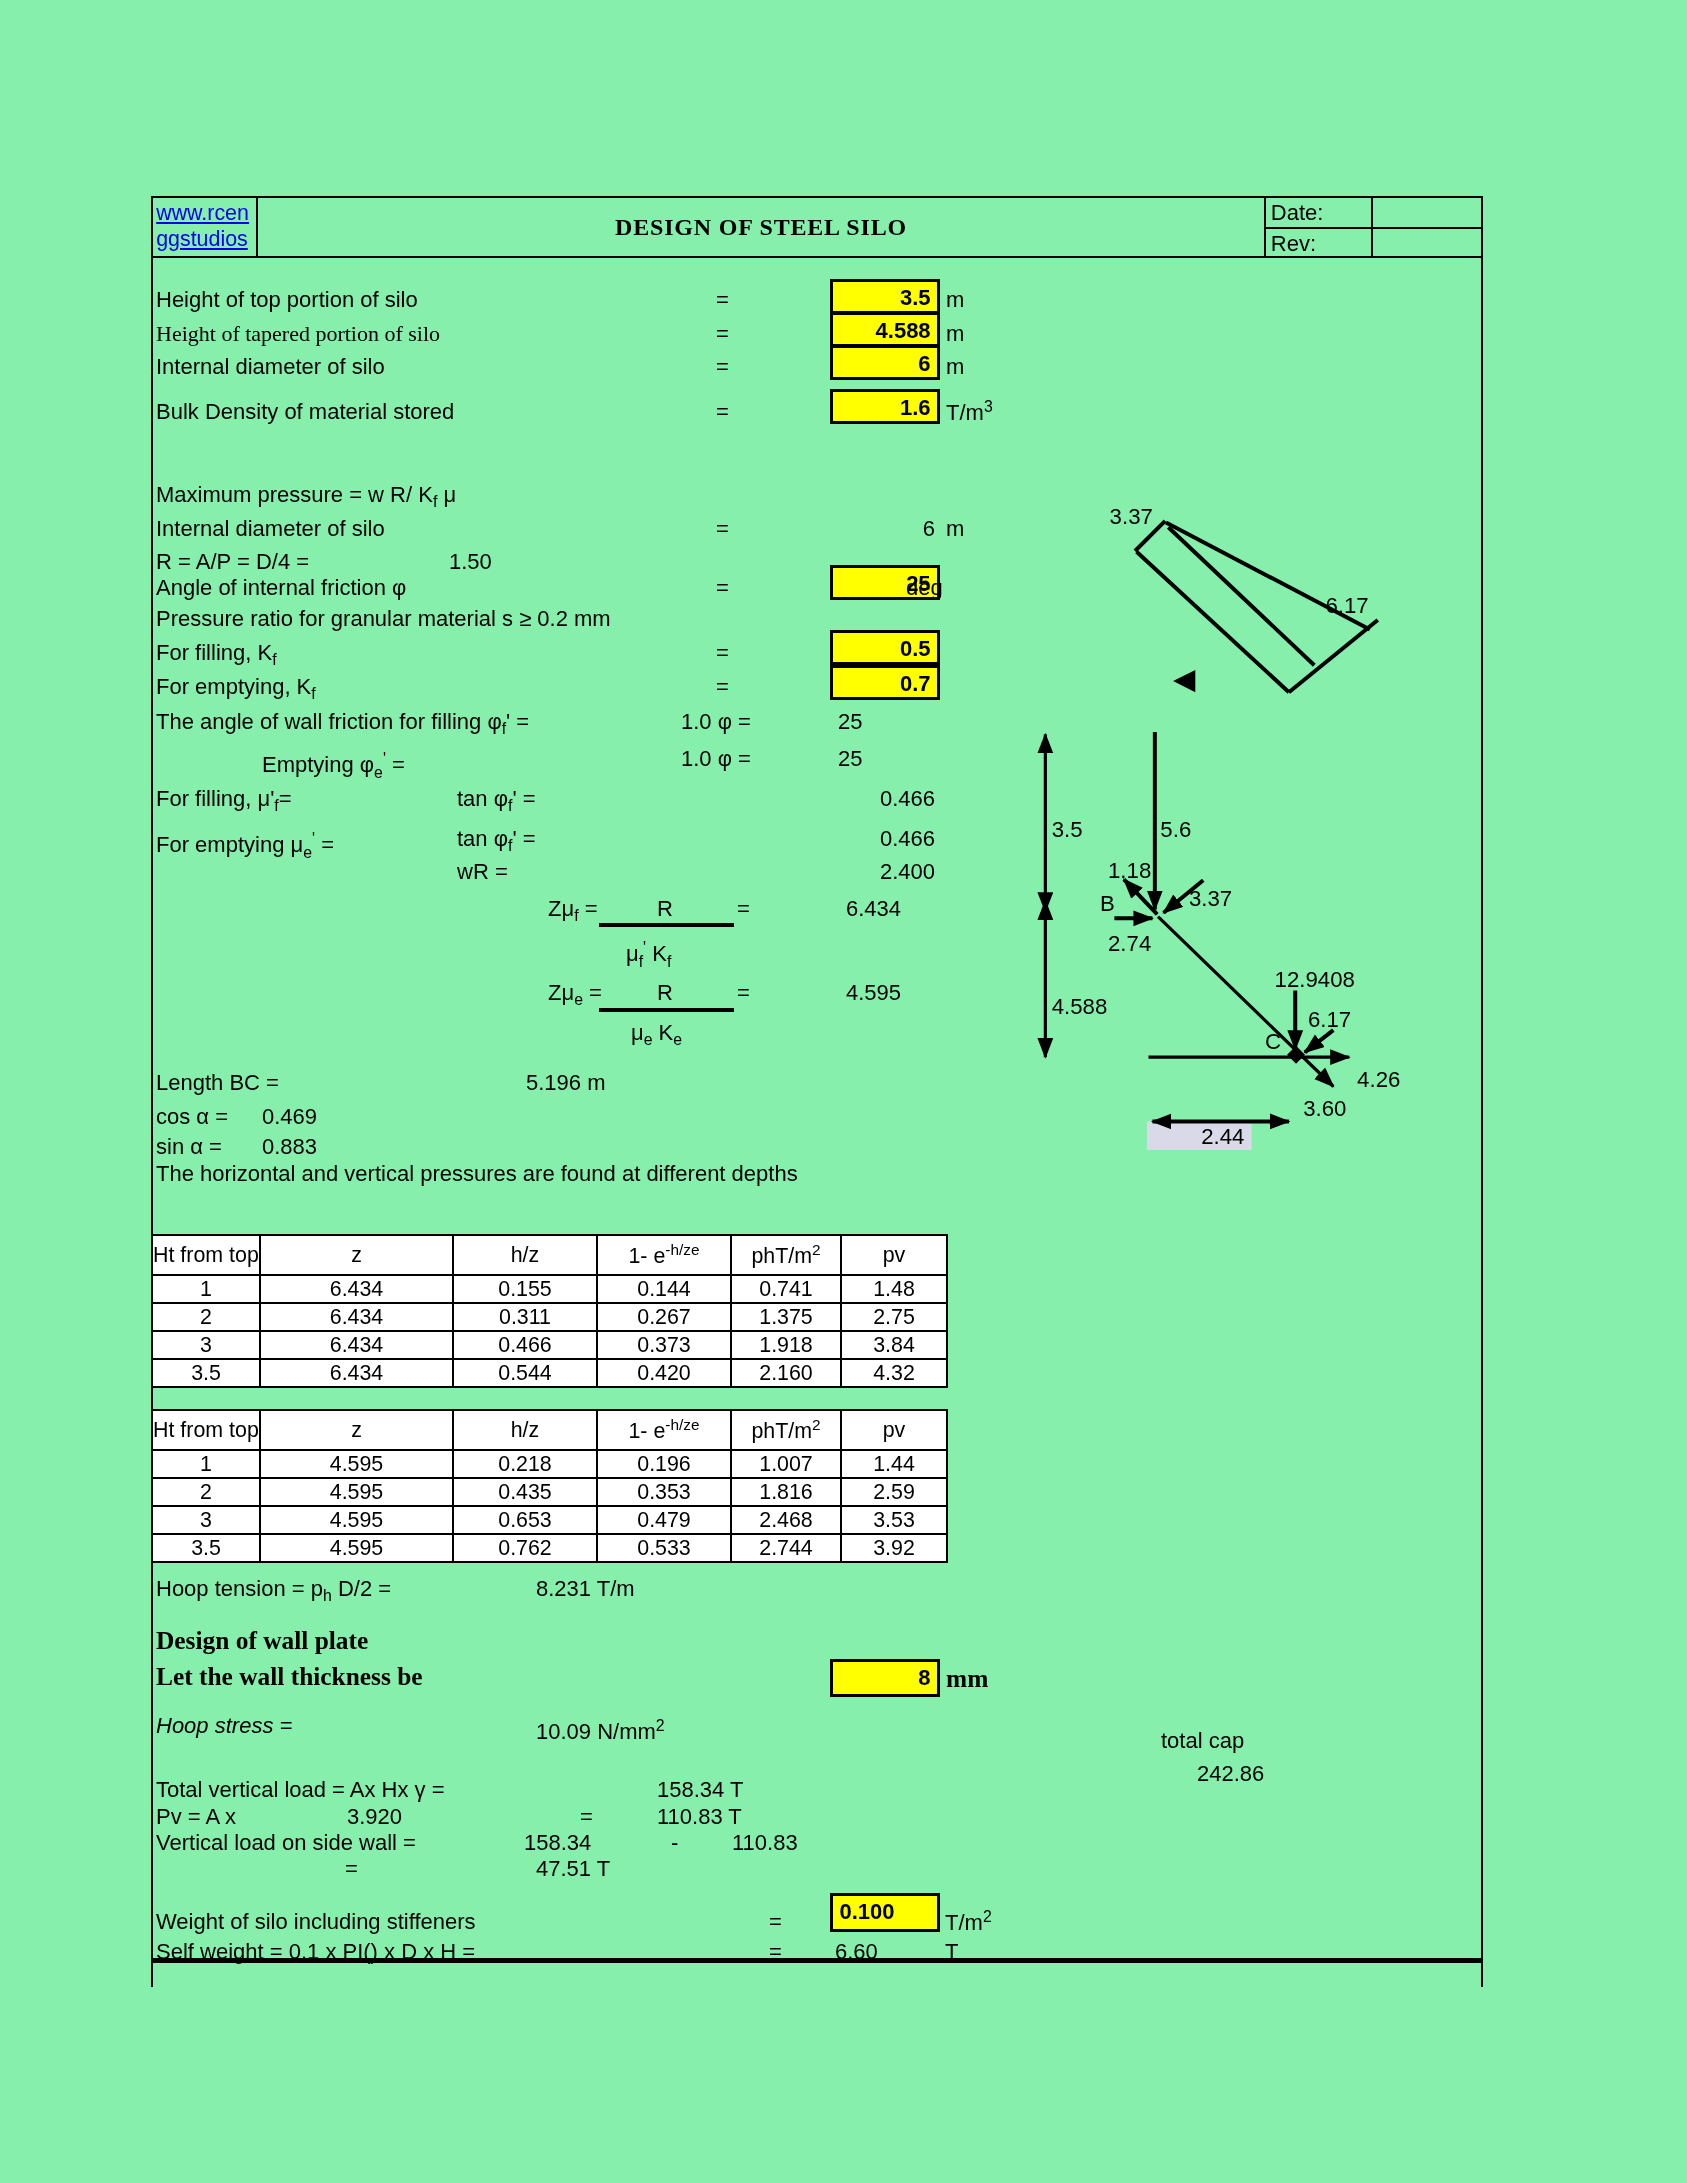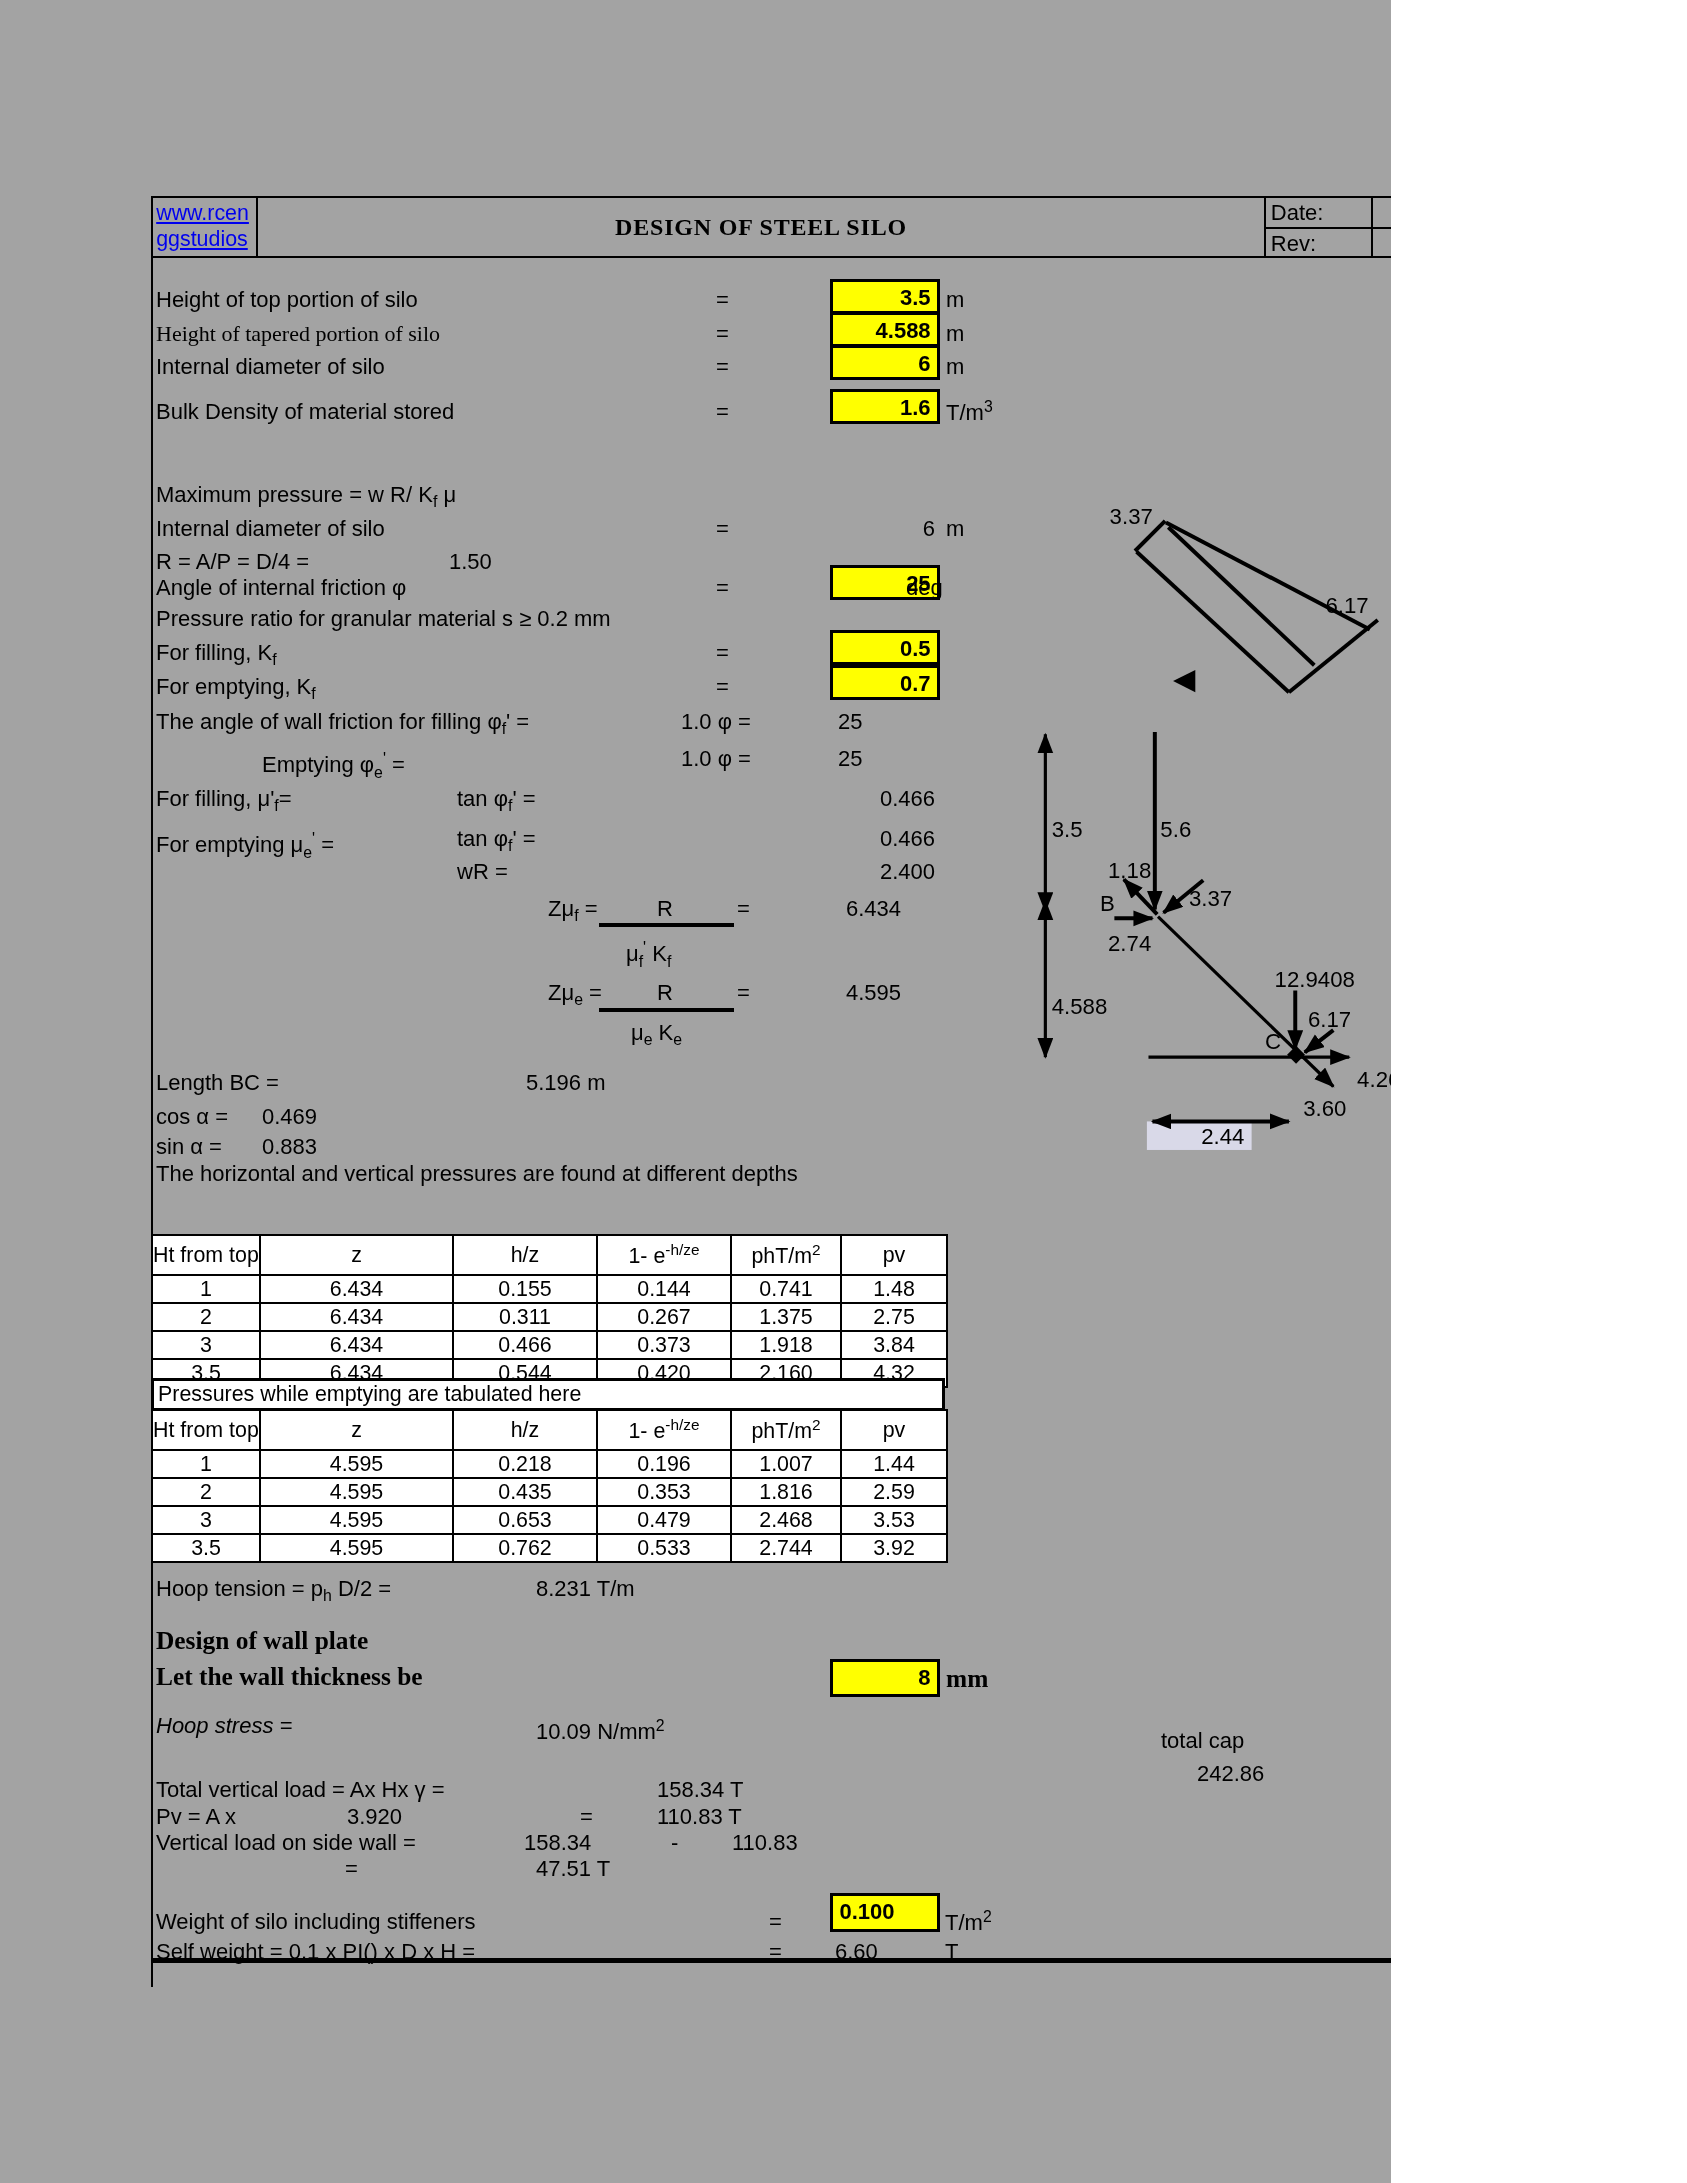--- a/index.html
+++ b/index.html
@@ -1,16 +1,16 @@
 <!DOCTYPE html>
 <html style="font-size:12.7px"><head>
 <meta charset="utf-8">
 <style>
   html,body{margin:0;padding:0;background:#fff;}
-  .page{position:relative;width:1391px;height:2183px;background:#a3a3a3;
+  .page{position:relative;width:1687px;height:2183px;background:#86efac;
         font-family:"Liberation Sans",sans-serif;font-size:22px;color:#000;overflow:hidden;}
   .t{position:absolute;white-space:nowrap;line-height:25.4px;}
   .vr{position:absolute;text-align:right;width:111px;white-space:nowrap;line-height:25.4px;}
   sub{font-size:0.72em;}
   sup{font-size:0.72em;}
   
   .hdrbox{position:absolute;left:151px;top:196px;width:1332px;height:62px;border:2.4px solid #000;box-sizing:border-box;display:flex;}
   .logocell{width:105px;border-right:2.4px solid #000;box-sizing:border-box;text-align:left;padding:1.6px 3.2px;}
   .logocell a{color:#0000ee;text-decoration:underline;font-size:21.4px;line-height:24.6px;}
   .titlecell{flex:1;display:flex;align-items:center;justify-content:center;
@@ -202,21 +202,20 @@
       <td>3.5</td>
           <td>6.434</td>
           <td>0.544</td>
           <td>0.420</td>
           <td>2.160</td>
           <td>4.32</td>
     </tr>
   </tbody>
     </table>
 
-  <div class="noterow" style="left:151px;top:1378px;width:794px;height:33px;">Pressures while emptying are tabulated here</div>
 
   <table class="sheet-table" style="left:151px;top:1409px;width:794px;">
     <colgroup>
         <col style="width:108px">
         <col style="width:193px">
         <col style="width:144px">
         <col style="width:134px">
         <col style="width:110px">
         <col style="width:106px">
       </colgroup>

